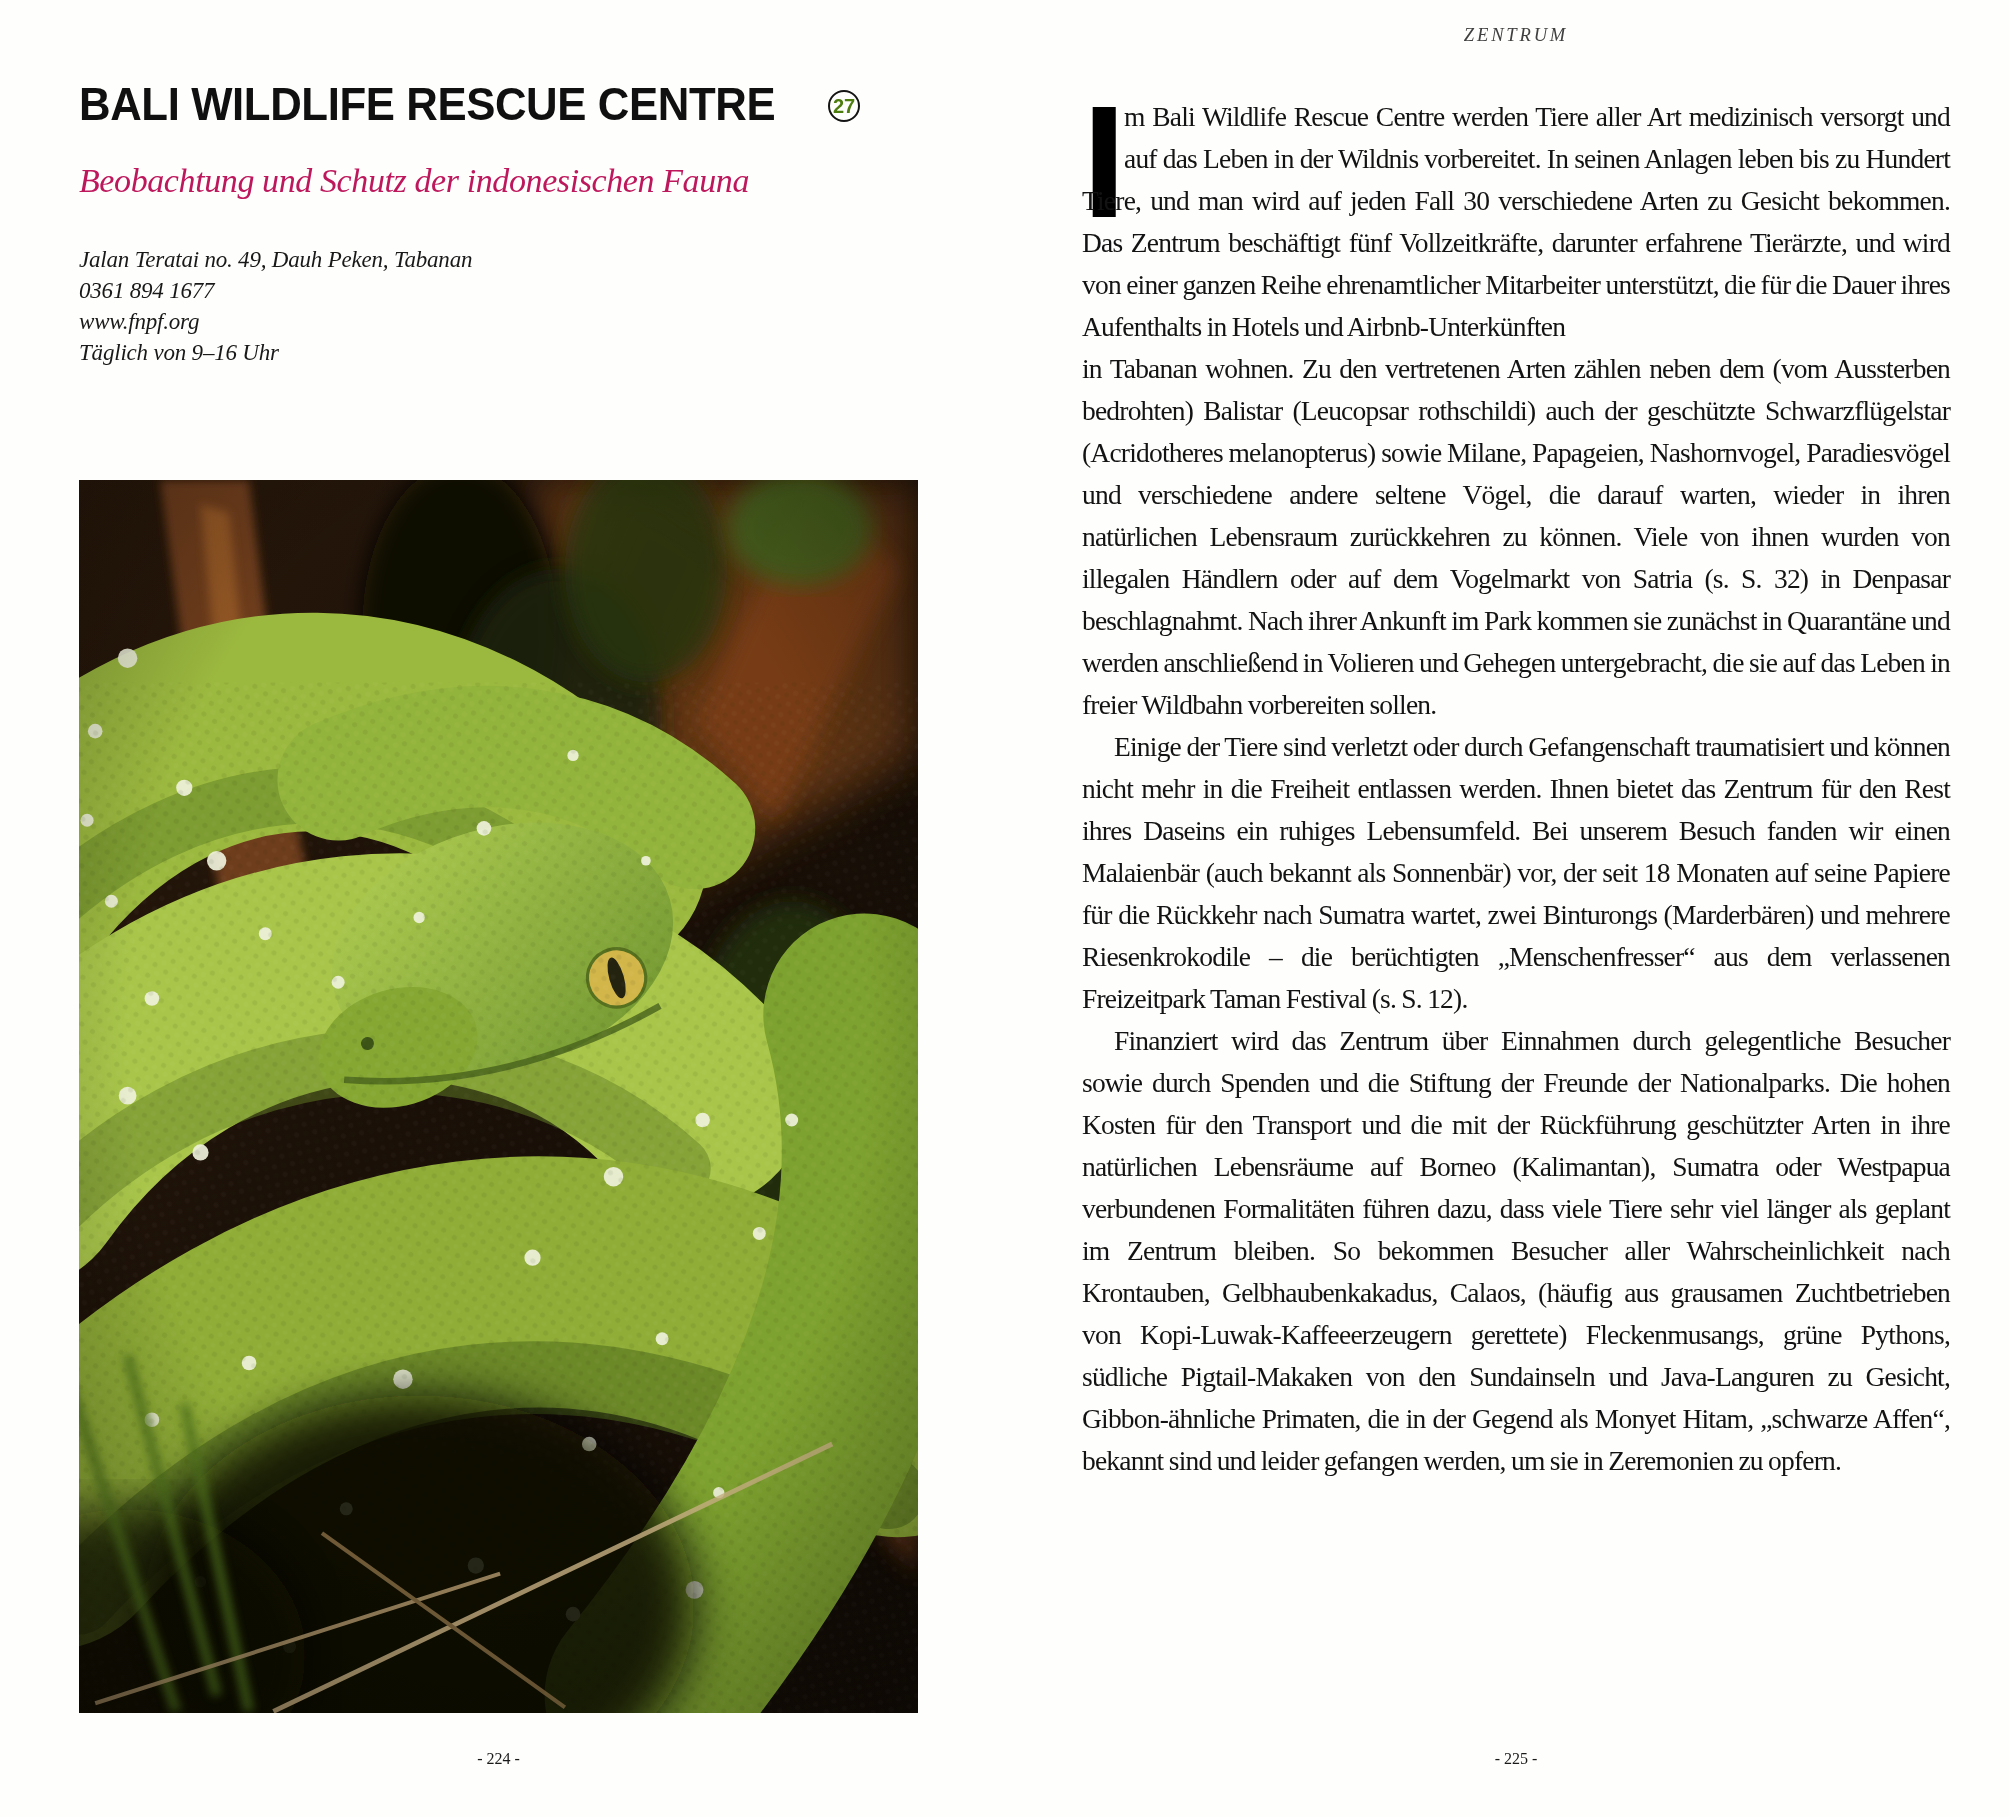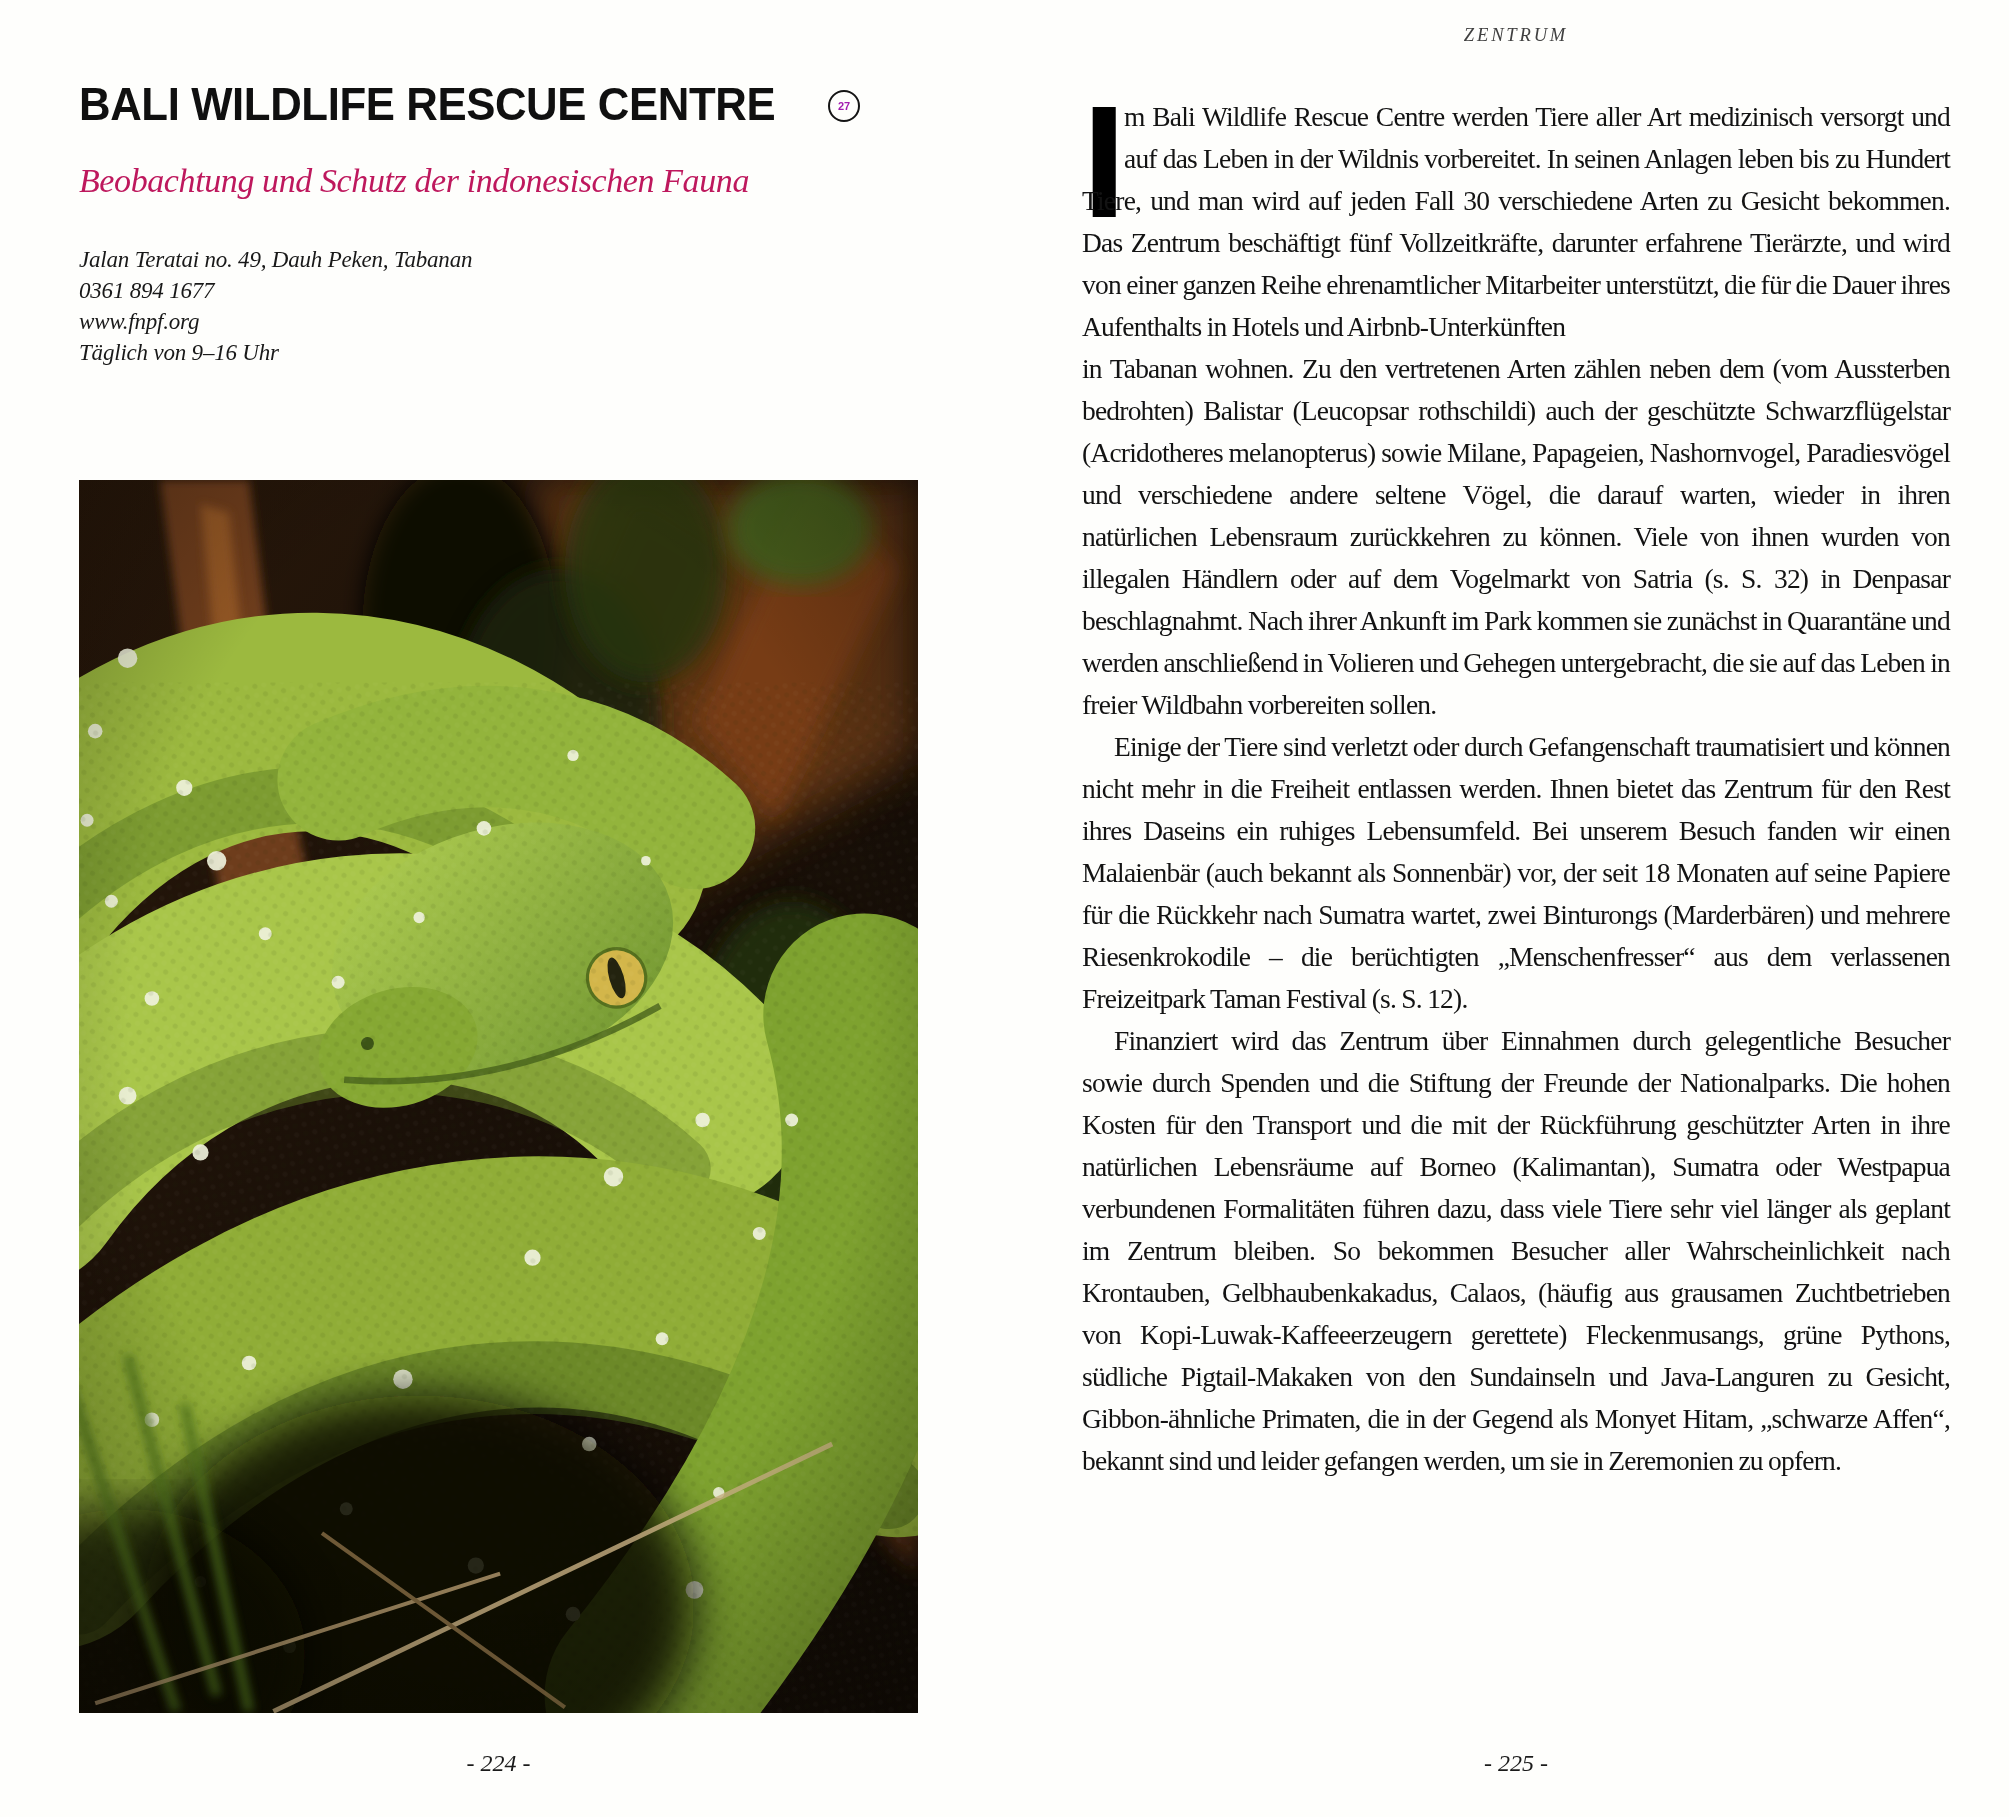--- a/index.html
+++ b/index.html
@@ -16,35 +16,35 @@
   .title{
     position:absolute;left:79px;top:79px;margin:0;
     font-family:"Liberation Sans",sans-serif;font-weight:700;font-size:46px;
     letter-spacing:-0.4px;white-space:nowrap;color:#101010;
     transform:scaleX(0.95);transform-origin:left center;line-height:1.1;
   }
   .badge{
     position:absolute;left:828px;top:90px;width:32px;height:32px;
     border:2.4px solid #141414;border-radius:50%;box-sizing:border-box;
     display:flex;align-items:center;justify-content:center;
-    font-family:"Liberation Sans",sans-serif;font-weight:700;font-size:11px;color:#a21caf;
+    font-family:"Liberation Sans",sans-serif;font-weight:700;font-size:20px;color:#4d7c0f;
   }
   .subtitle{
     position:absolute;left:79px;top:162px;font-style:italic;font-size:34px;color:#be185d;
     white-space:nowrap;letter-spacing:-0.4px;
   }
   .info{
     position:absolute;left:79px;top:244px;font-style:italic;font-size:23px;
     line-height:31px;letter-spacing:-0.2px;color:#191919;
   }
   .photo{
     position:absolute;left:79px;top:480px;width:839px;height:1233px;display:block;
   }
   .pagenum{
-    position:absolute;font-style:italic;font-size:24px;color:#1a1a1a;text-align:center;
+    position:absolute;font-size:16px;color:#1a1a1a;text-align:center;
   }
   .pagenum-left{left:79px;width:839px;top:1750px;}
   .pagenum-right{left:1082px;width:868px;top:1750px;}
   
   .article{
     position:absolute;left:1082px;top:96px;width:868px;
     font-size:27.5px;line-height:42px;text-align:justify;
     letter-spacing:-0.8px;word-spacing:-0.8px;hyphens:none;color:#131313;
   }
   .article p{margin:0;padding:0;}

